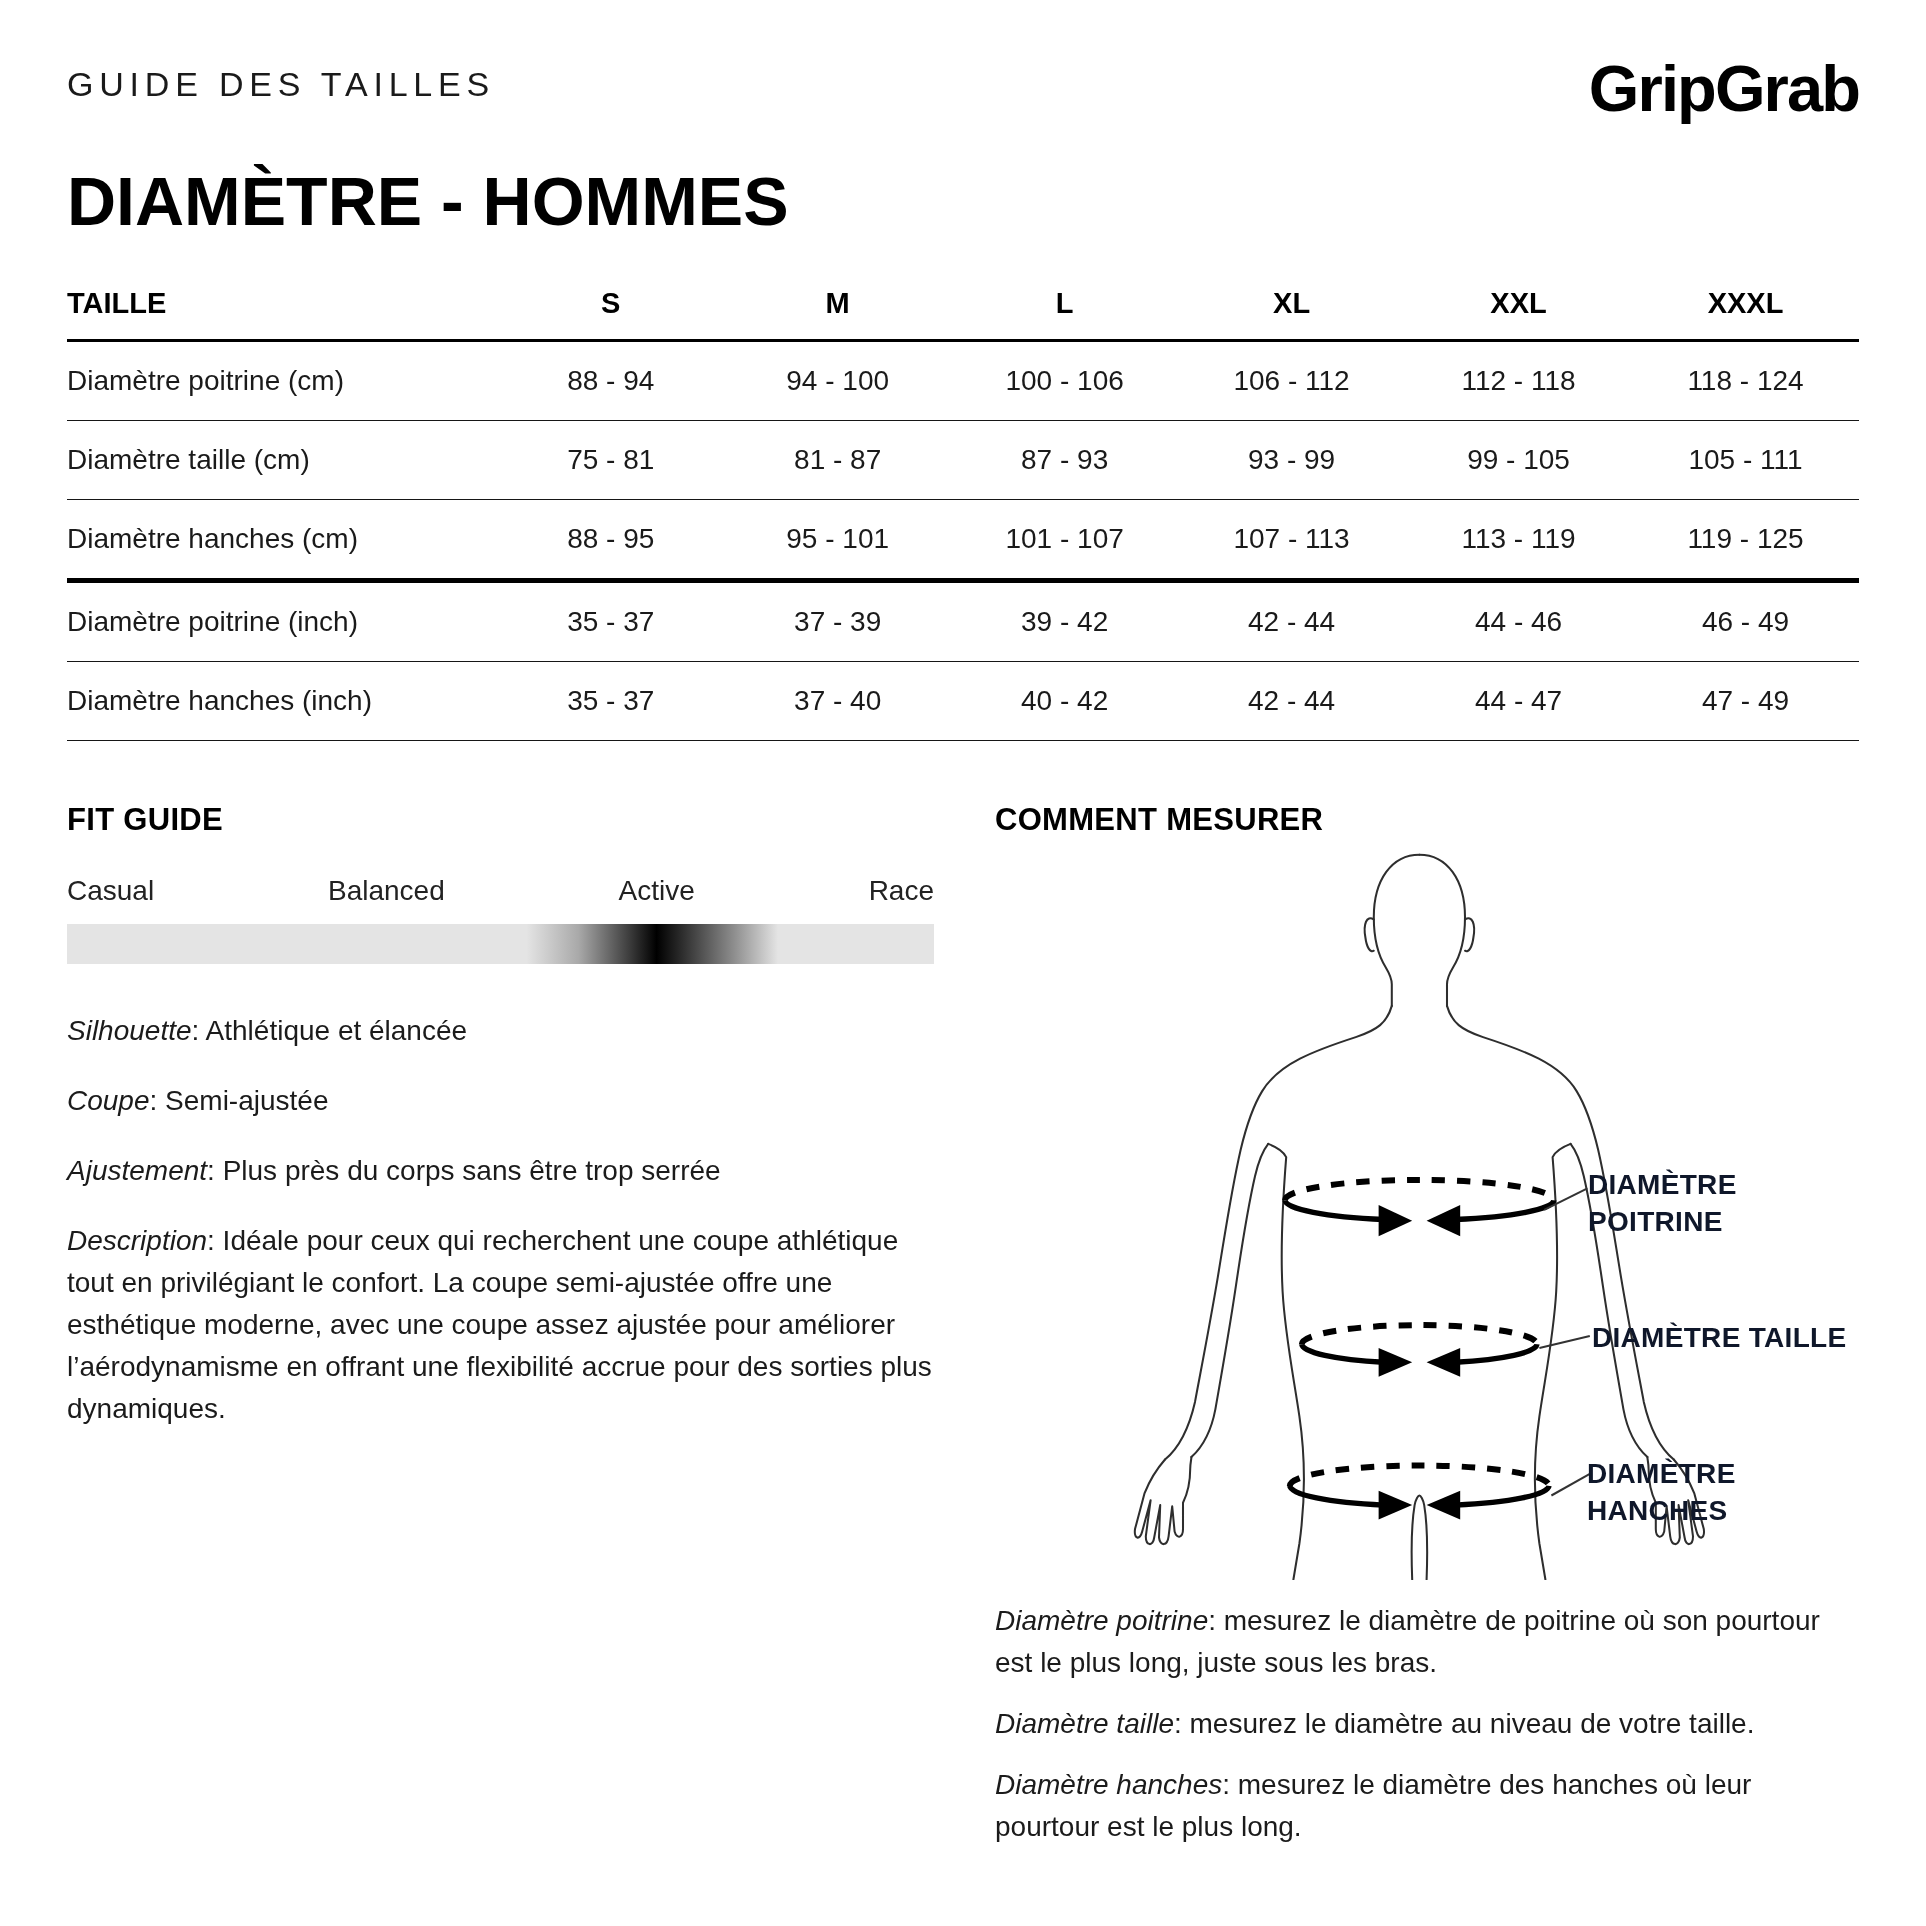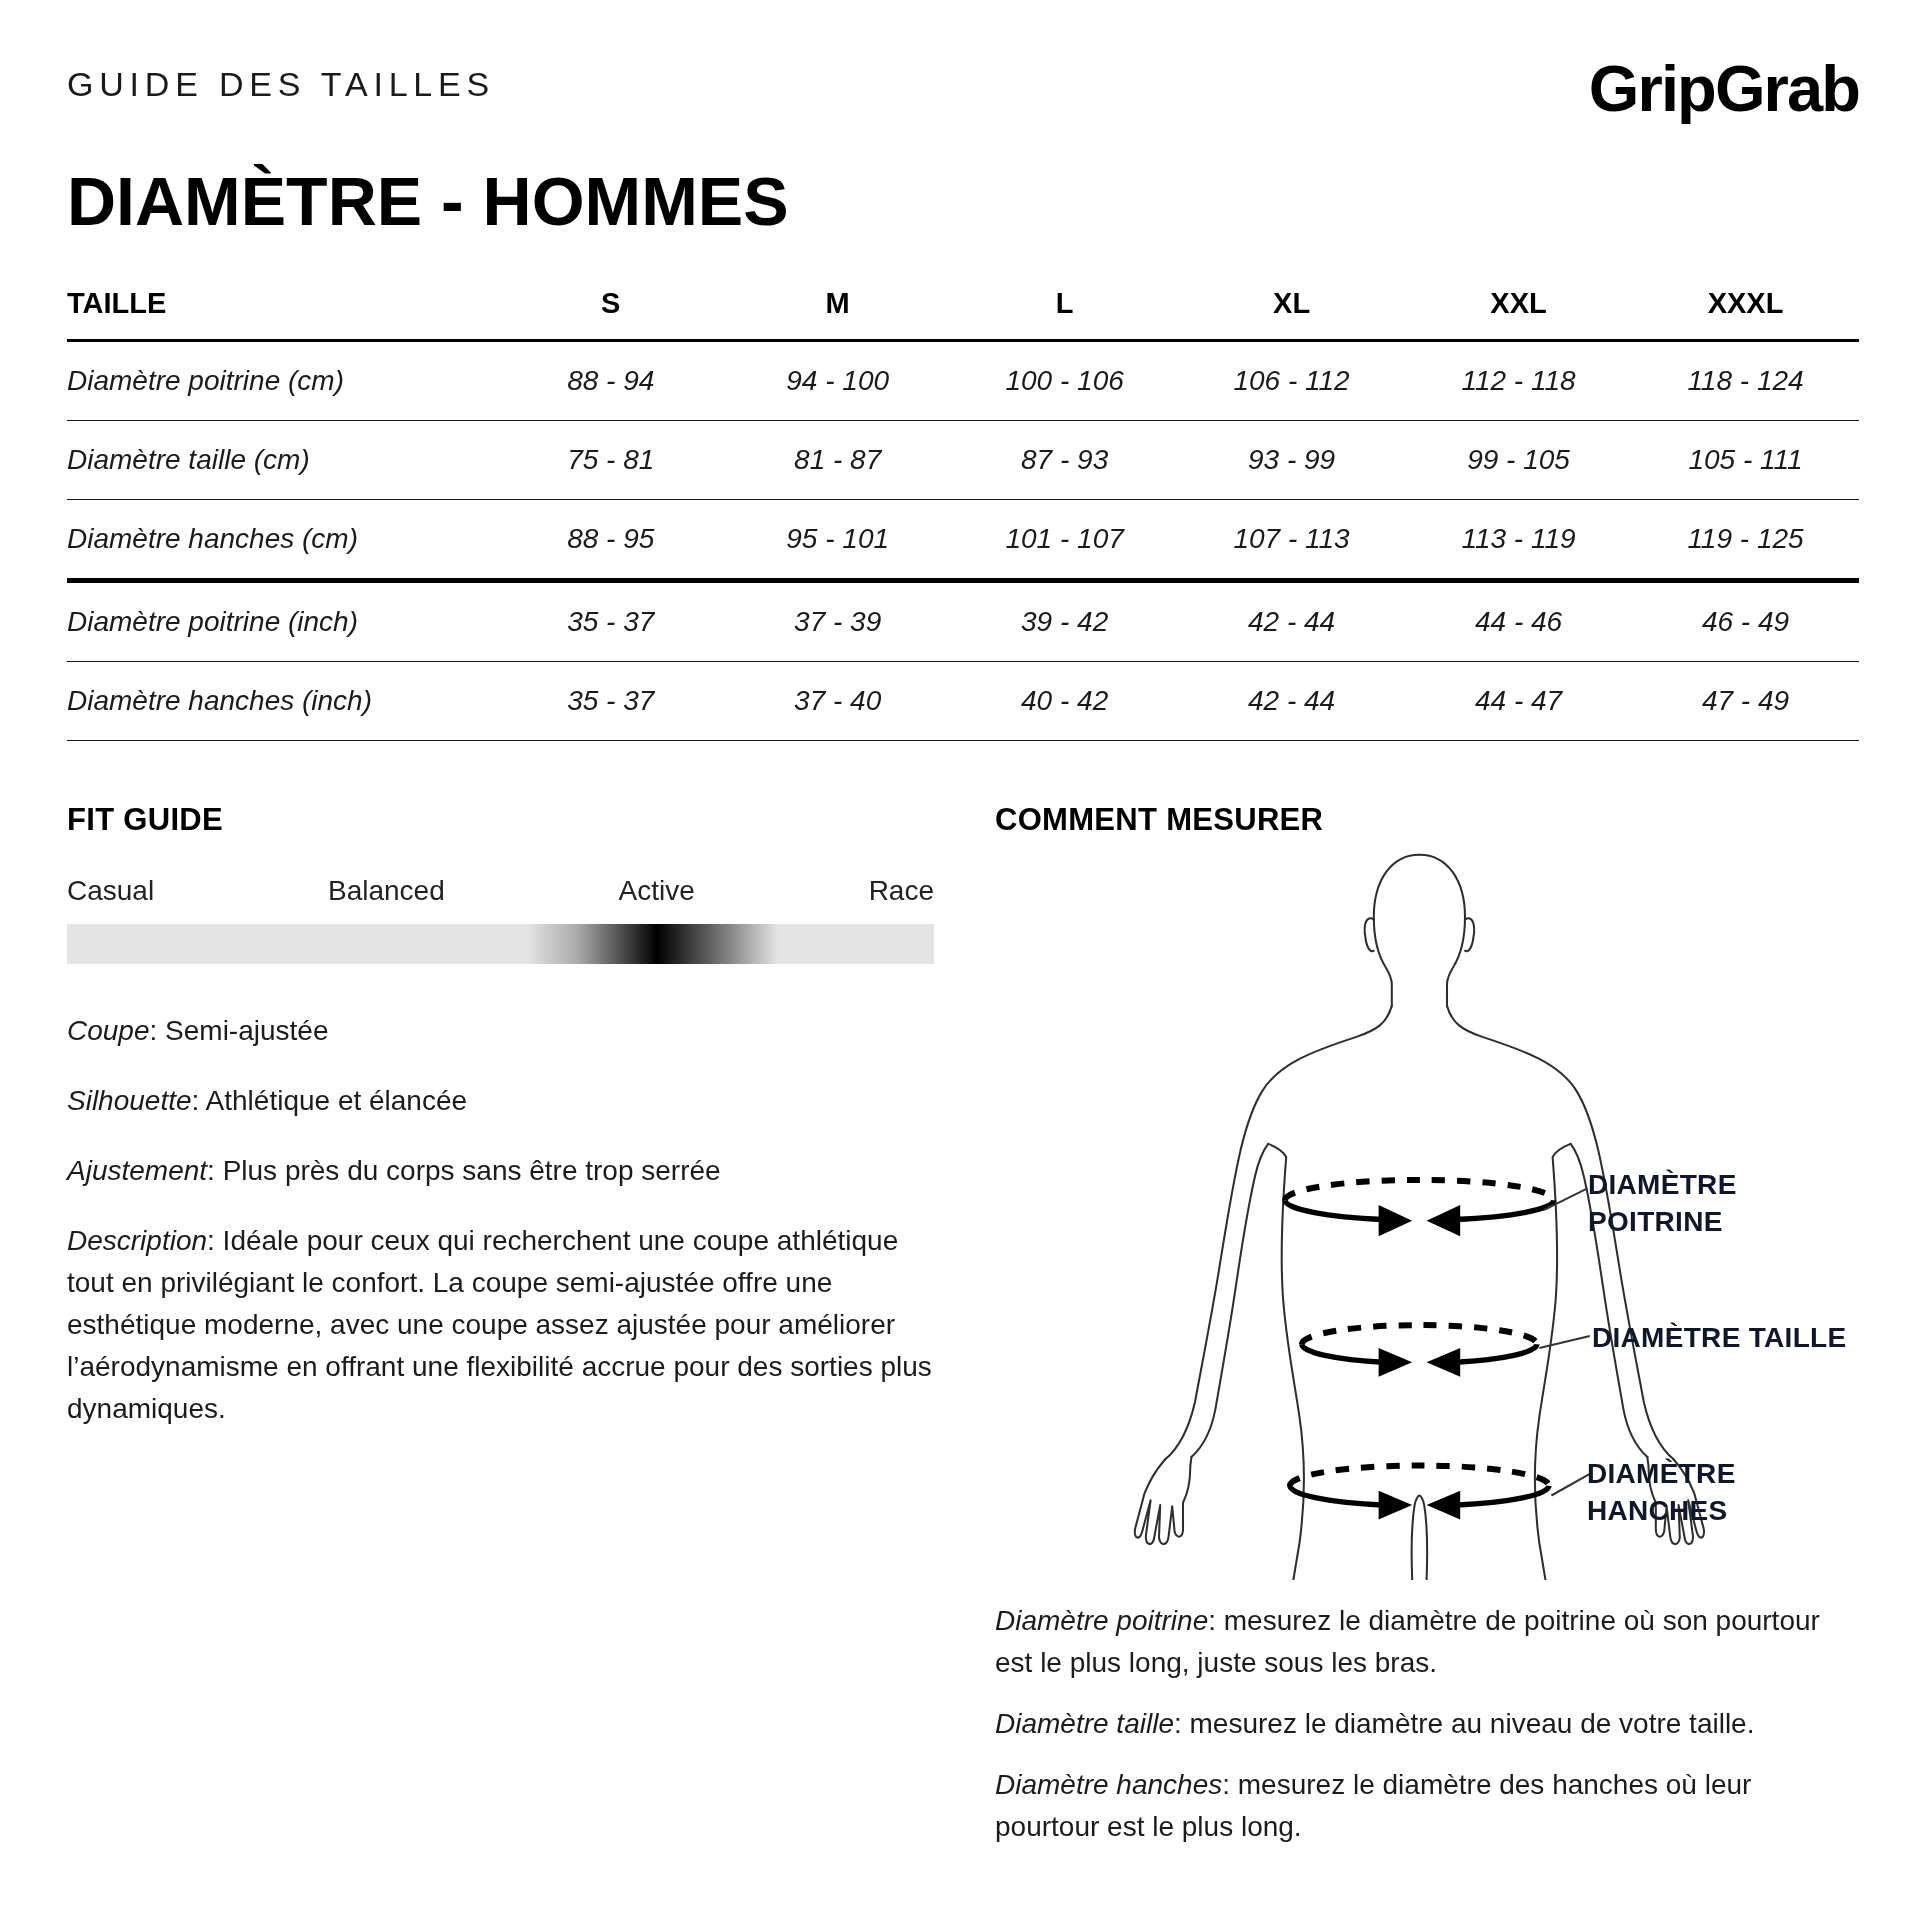--- a/index.html
+++ b/index.html
@@ -11,21 +11,21 @@
   .eyebrow { font-size:34px; letter-spacing:5.8px; font-weight:400; color:#1a1a1a; padding-top:9px; }
   .logo { font-size:65px; font-weight:800; letter-spacing:-1.9px; line-height:1; color:#000; }
 
   .title { margin:45px 0 0 0; font-size:68px; font-weight:800; line-height:1.05; color:#000; letter-spacing:0; }
 
   
   table.size { width:100%; border-collapse:collapse; margin-top:50px; }
   table.size th { font-size:29px; font-weight:700; text-align:center; padding:0 0 19px 0; color:#000; }
   table.size th.lbl { text-align:left; width:24%;margin-left:36px; }
   table.size th.val { width:12.66%; }
-  table.size td { font-size:28px; font-weight:400; text-align:center; padding:23px 0; color:#1a1a1a;font-style:italic; }
+  table.size td { font-size:28px; font-weight:400; text-align:center; padding:23px 0; color:#1a1a1a; }
   table.size td.lbl { text-align:left; }
   table.size thead tr { border-bottom:3.2px solid #000; }
   table.size tbody tr { border-bottom:1.9px solid #161616; }
   table.size tbody tr.thick { border-bottom:5.1px solid #000; }
 
   
   .columns { display:flex; gap:61px; margin-top:61px; }
   .col-left { width:867px; flex:none; }
   .col-right { width:864px; flex:none; }
   .sec-heading { font-size:31px; font-weight:800; letter-spacing:0.3px; margin:0; color:#000; }
@@ -128,22 +128,22 @@
 
       <div class="fit-labels">
         <span>Casual</span>
         <span>Balanced</span>
         <span>Active</span>
         <span>Race</span>
       </div>
       <div class="fit-bar"></div>
 
       <div class="fit-notes">
+        <p class="detail"><span class="lead">Silhouette</span><span>: Athlétique et élancée</span></p>
         <p class="detail"><span class="lead">Coupe</span><span>: Semi-ajustée</span></p>
-        <p class="detail"><span class="lead">Silhouette</span><span>: Athlétique et élancée</span></p>
         <p class="detail"><span class="lead">Ajustement</span><span>: Plus près du corps sans être trop serrée</span></p>
         <p class="detail"><span class="lead">Description</span><span>: Idéale pour ceux qui recherchent une coupe athlétique tout en privilégiant le confort. La coupe semi-ajustée offre une esthétique moderne, avec une coupe assez ajustée pour améliorer l’aérodynamisme en offrant une flexibilité accrue pour des sorties plus dynamiques.</span></p>
       </div>
     </div>
 
     <div class="col-right">
       <h2 class="sec-heading">COMMENT MESURER</h2>
 
       <div class="figure-wrap">
         <svg class="figure-svg" viewBox="0 0 500 610" xmlns="http://www.w3.org/2000/svg">

